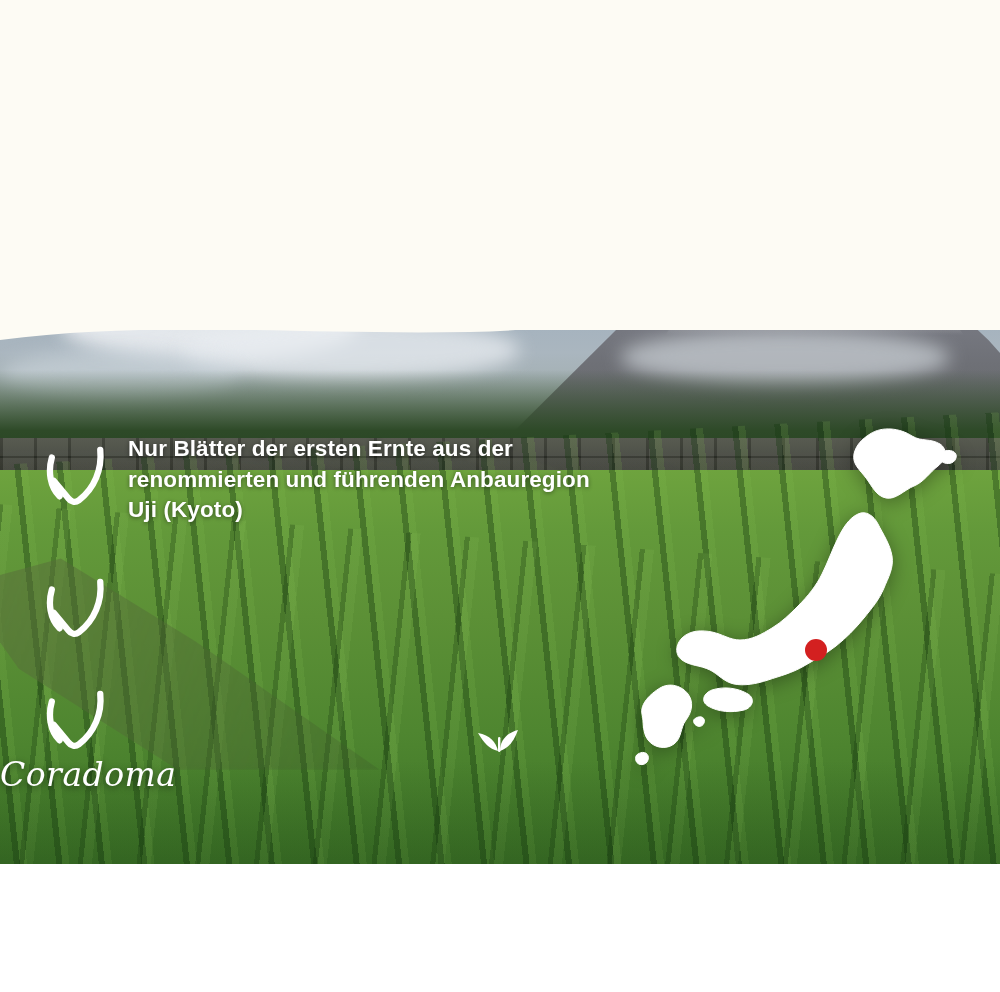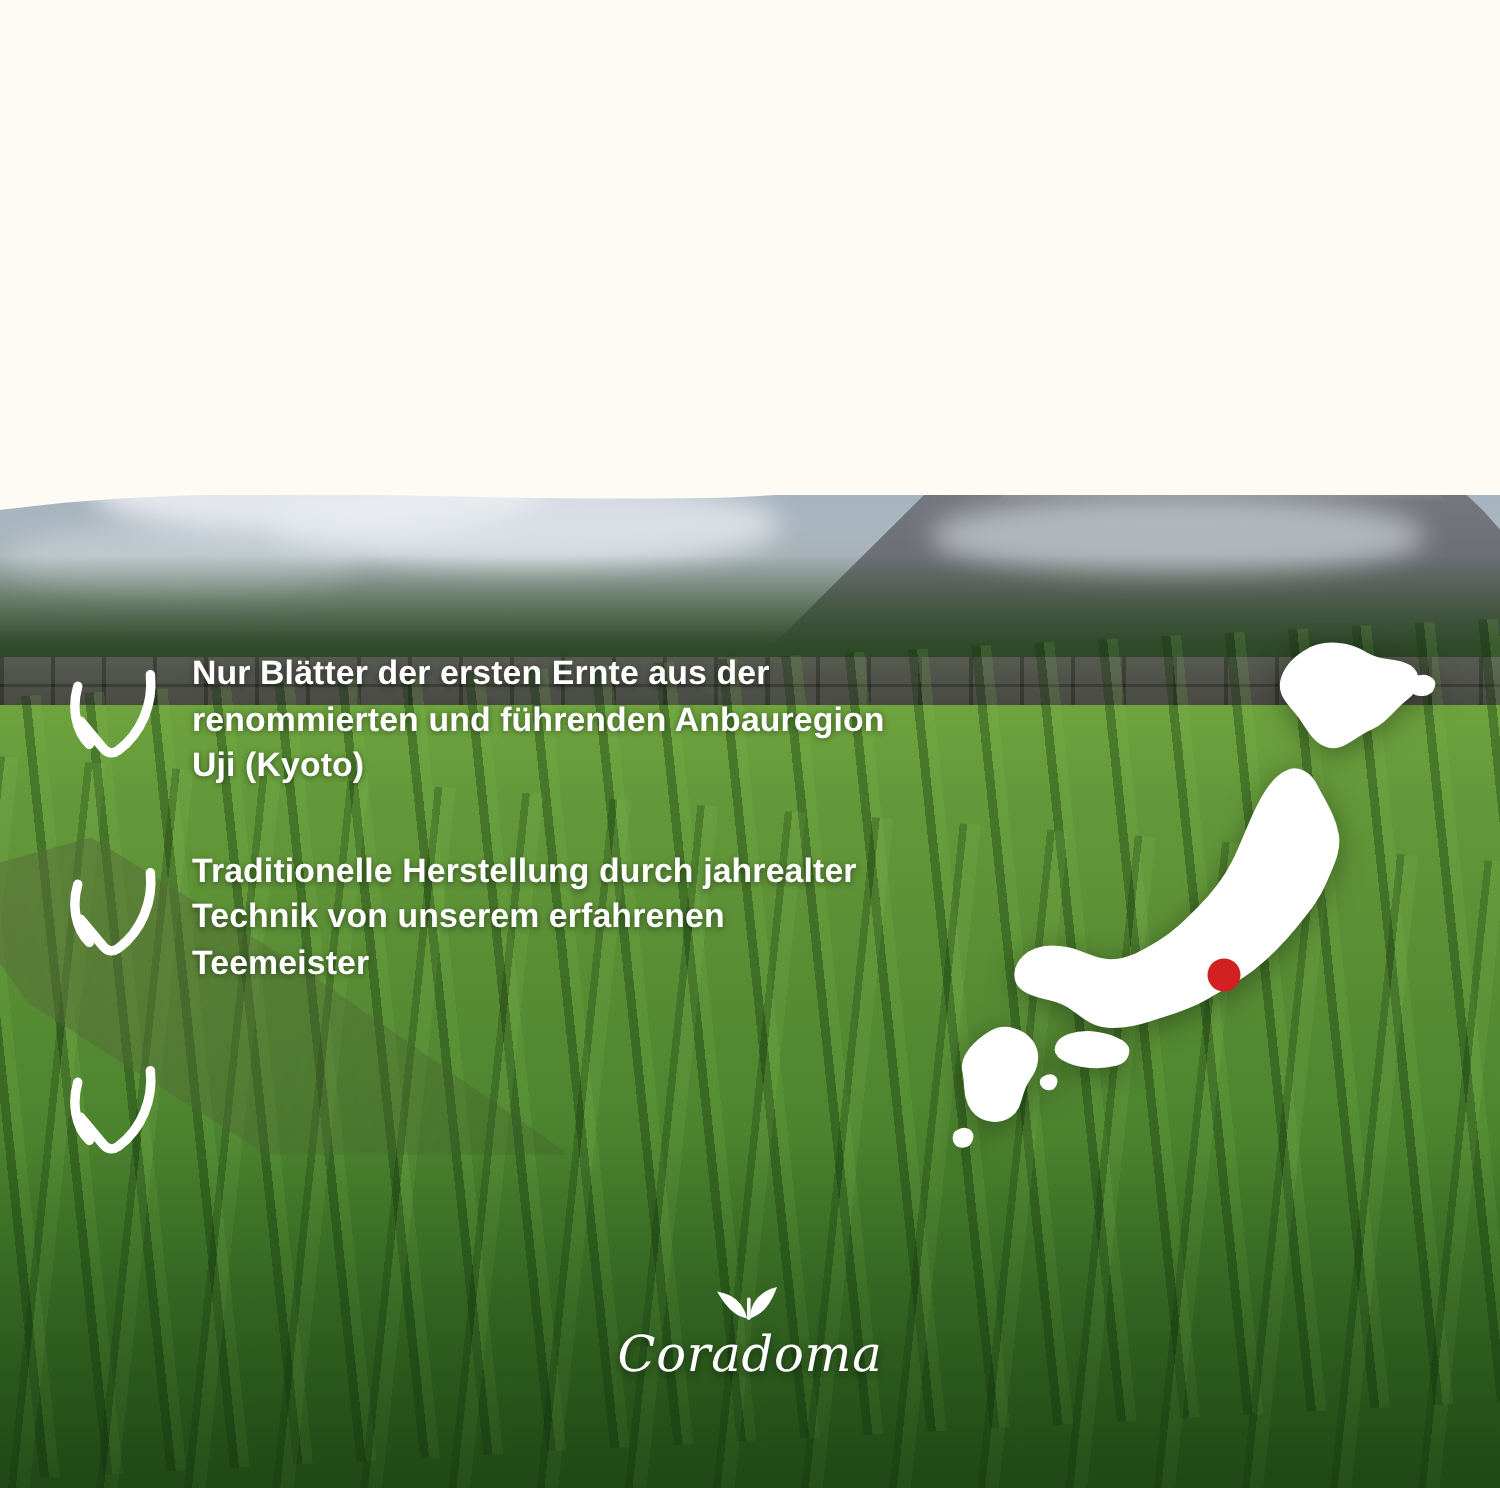--- a/index.html
+++ b/index.html
@@ -3,21 +3,21 @@
 <meta charset="utf-8">
 <style>
   * { margin:0; padding:0; box-sizing:border-box; }
   html, body {
     width:1000px; height:992px;
     font-family:"Liberation Sans", sans-serif;
     overflow:hidden;
   }
   .page {
     position:relative;
-    width:1000px; height:992px;
+    width:1000px; height:864px;
     background:#fdfbf4;
     overflow:hidden;
   }
 
   
   .headline-area {
     position:absolute;
     top:0; left:0;
     width:1000px; height:330px;
     background:#fdfbf4;
@@ -195,21 +195,21 @@
     width:390px; height:400px;
     z-index:7;
     filter:drop-shadow(0 4px 10px rgba(0,0,0,.35));
   }
 
   
   .logo {
     position:absolute;
     bottom:70px; left:0;
     width:1000px;
-    text-align:center;
+    text-align:left;
     z-index:8;
   }
   .logo-mark { display:block; margin:0 auto 2px; }
   .logo-word {
     color:#ffffff;
     font-family:"DejaVu Serif", serif;
     font-style:italic;
     font-size:33px;
     letter-spacing:.5px;
     text-shadow:0 2px 6px rgba(0,0,0,.5);
@@ -261,21 +261,20 @@
         <path d="M6 14 C2 28 4 44 14 54" fill="none" stroke="#ffffff" stroke-width="6.5" stroke-linecap="round"></path>
       </svg>
       <div class="check-text">Nur Blätter der ersten Ernte aus der renommierten und führenden Anbauregion  Uji (Kyoto)</div>
     </div>
 
     <div class="check-item">
       <svg class="check-icon" viewBox="0 0 64 64">
         <path d="M56 6 C58 26 50 46 34 58 C30 61 26 60 23 56 L8 38" fill="none" stroke="#ffffff" stroke-width="6.5" stroke-linecap="round" stroke-linejoin="round"></path>
         <path d="M6 14 C2 28 4 44 14 54" fill="none" stroke="#ffffff" stroke-width="6.5" stroke-linecap="round"></path>
       </svg>
-      <div class="check-text">Traditionelle Herstellung durch jahrealter Technik von unserem erfahrenen Teemeister</div>
     </div>
 
     <div class="check-item">
       <svg class="check-icon" viewBox="0 0 64 64">
         <path d="M56 6 C58 26 50 46 34 58 C30 61 26 60 23 56 L8 38" fill="none" stroke="#ffffff" stroke-width="6.5" stroke-linecap="round" stroke-linejoin="round"></path>
         <path d="M6 14 C2 28 4 44 14 54" fill="none" stroke="#ffffff" stroke-width="6.5" stroke-linecap="round"></path>
       </svg>
     </div>
 
   </div>

